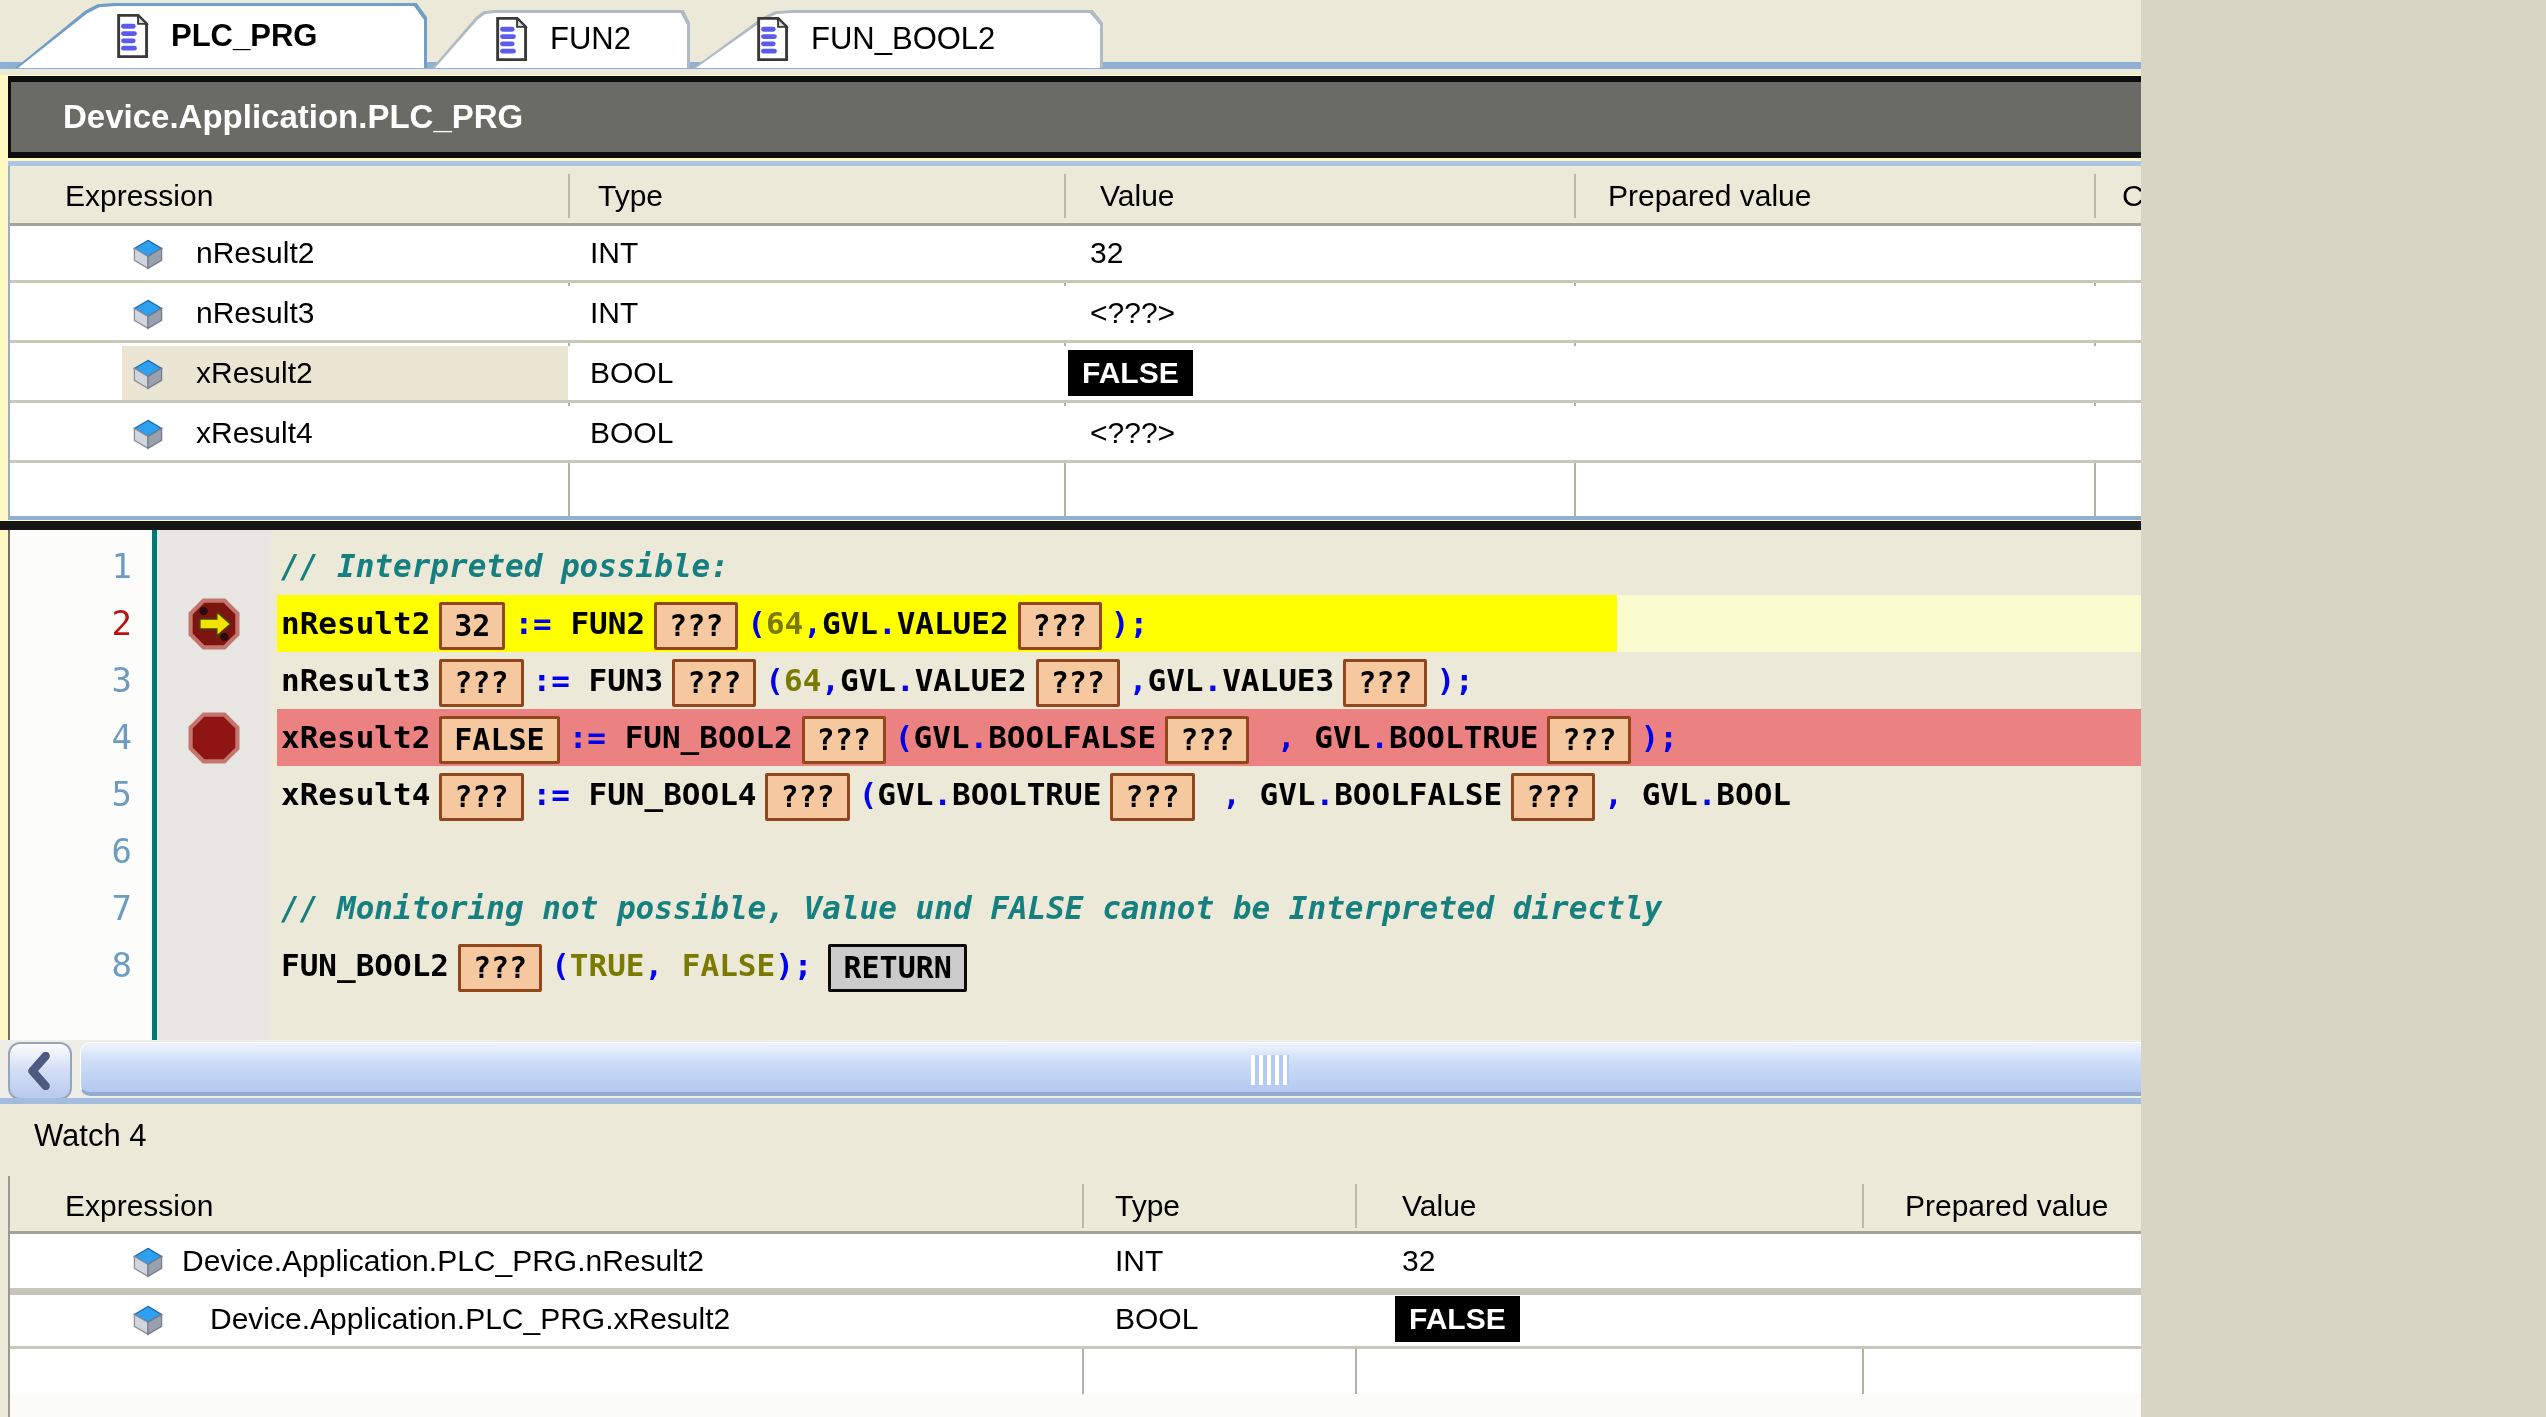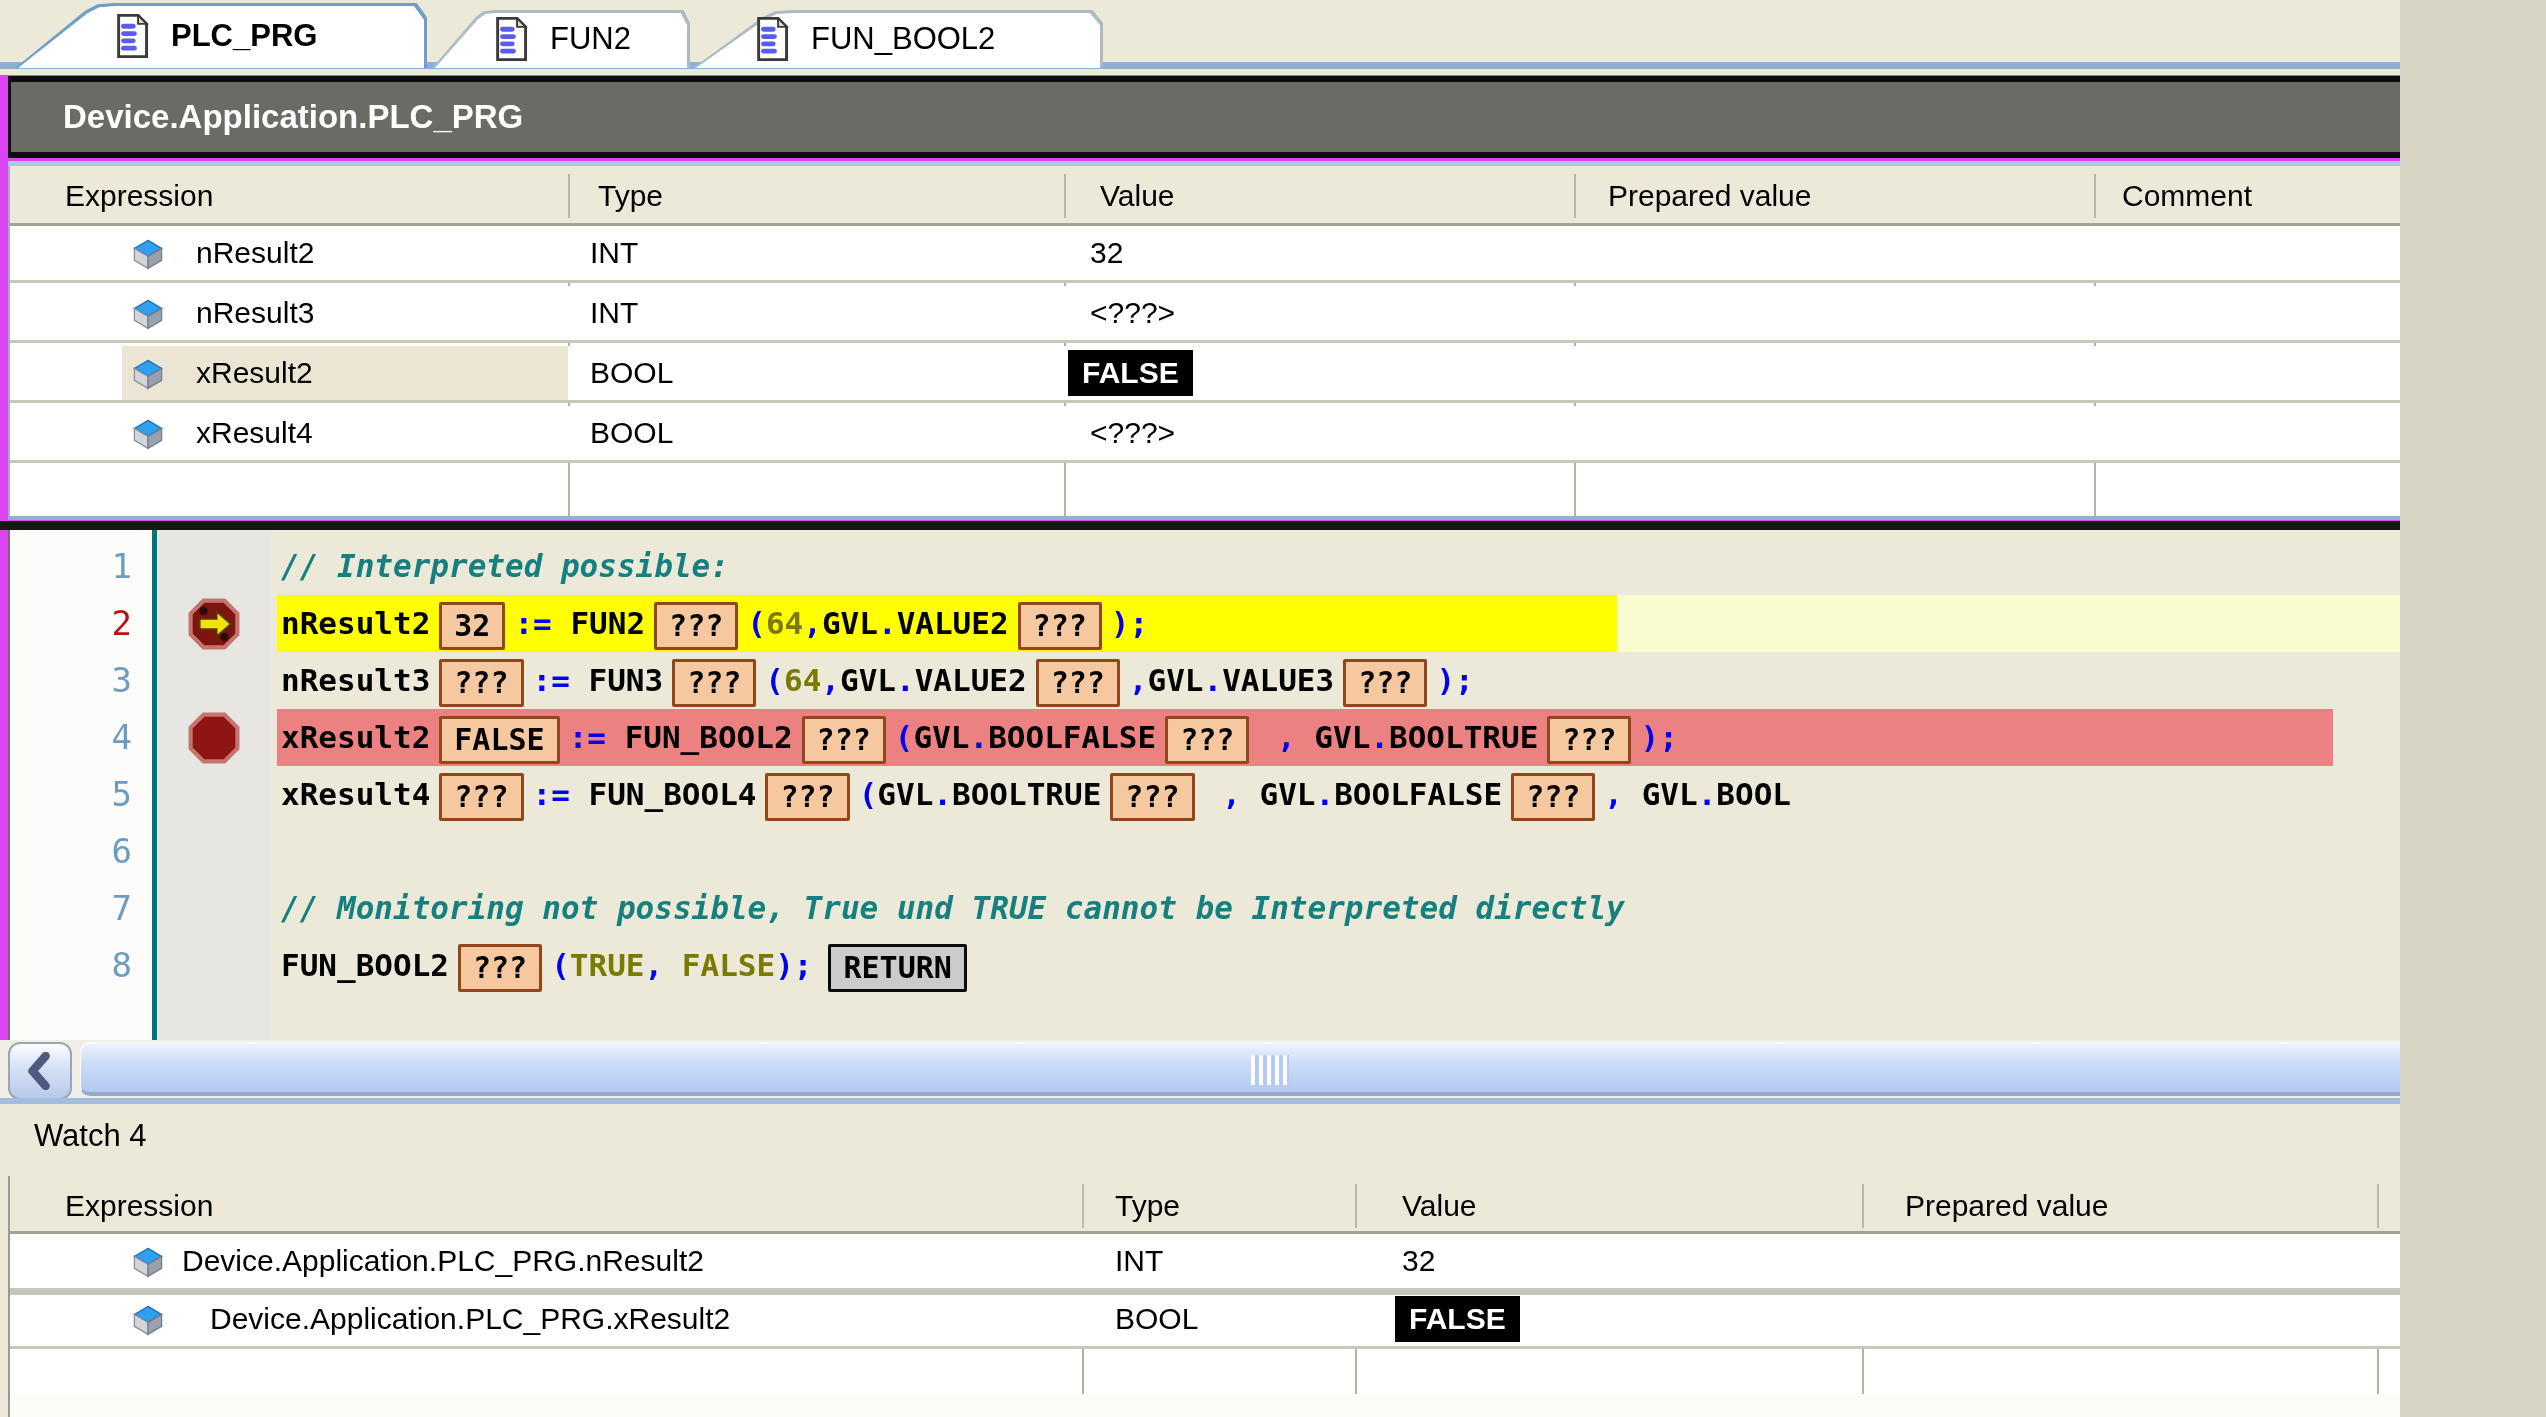--- a/index.html
+++ b/index.html
@@ -1,19 +1,19 @@
 <!DOCTYPE html>
 <html><head>
 <meta charset="utf-8">
 <style>
   * { margin:0; padding:0; box-sizing:border-box; }
   html,body { background:#d8d5c4; }
   #root {
-    position:relative; width:2400px; height:1417px;
-    background:#d946ef; overflow:hidden;
+    position:relative; width:2141px; height:1417px;
+    background:#fef9c3; overflow:hidden;
     font-family:"Liberation Sans", sans-serif; color:#000;
   }
   
   .tabbar { position:absolute; left:0; top:0; width:2546px; height:75px; background:#ece9d8; }
   .tab-underline { position:absolute; left:0; top:62px; width:2546px; height:7px; background:#8fb0d2; }
   .tab { position:absolute; }
   .tab .shape-border { position:absolute; inset:0;
     clip-path:polygon(0 100%, 17% 12%, 20% 2%, 24% 0, 97.5% 0, 100% 22%, 100% 100%); }
   .tab .shape-fill { position:absolute; inset:3px 3px 0 3px; background:#fff;
     clip-path:polygon(0 100%, 17% 12%, 20% 2%, 24% 0, 97.5% 0, 100% 22%, 100% 100%); }
@@ -271,21 +271,21 @@
     <div class="code-line" style="top:236px">
       <div class="ln">5</div>
       <div class="code"><span class="tk-id">xResult4</span><span class="mon-box">???</span><span class="tk-op">:= </span><span class="tk-id">FUN_BOOL4</span><span class="mon-box">???</span><span class="tk-op">(</span><span class="tk-id">GVL</span><span class="tk-op">.</span><span class="tk-id">BOOLTRUE</span><span class="mon-box">???</span><span class="tk-op"> , </span><span class="tk-id">GVL</span><span class="tk-op">.</span><span class="tk-id">BOOLFALSE</span><span class="mon-box">???</span><span class="tk-op">, </span><span class="tk-id">GVL</span><span class="tk-op">.</span><span class="tk-id">BOOL</span></div>
     </div>
     <div class="code-line" style="top:293px">
       <div class="ln">6</div>
       <div class="code"></div>
     </div>
     <div class="code-line" style="top:350px">
       <div class="ln">7</div>
-      <div class="code"><span class="tk-com">// Monitoring not possible, True und TRUE cannot be Interpreted directly</span></div>
+      <div class="code"><span class="tk-com">// Monitoring not possible, Value und FALSE cannot be Interpreted directly</span></div>
     </div>
     <div class="code-line" style="top:407px">
       <div class="ln">8</div>
       <div class="code"><span class="tk-id">FUN_BOOL2</span><span class="mon-box">???</span><span class="tk-op">(</span><span class="tk-num">TRUE</span><span class="tk-op">, </span><span class="tk-num">FALSE</span><span class="tk-op">);</span><span class="mon-box gray-box">RETURN</span></div>
     </div>
   </div>
 
   <div class="hscroll">
     <div class="sb-btn">
       <svg class="chev" viewBox="0 0 16 20">

